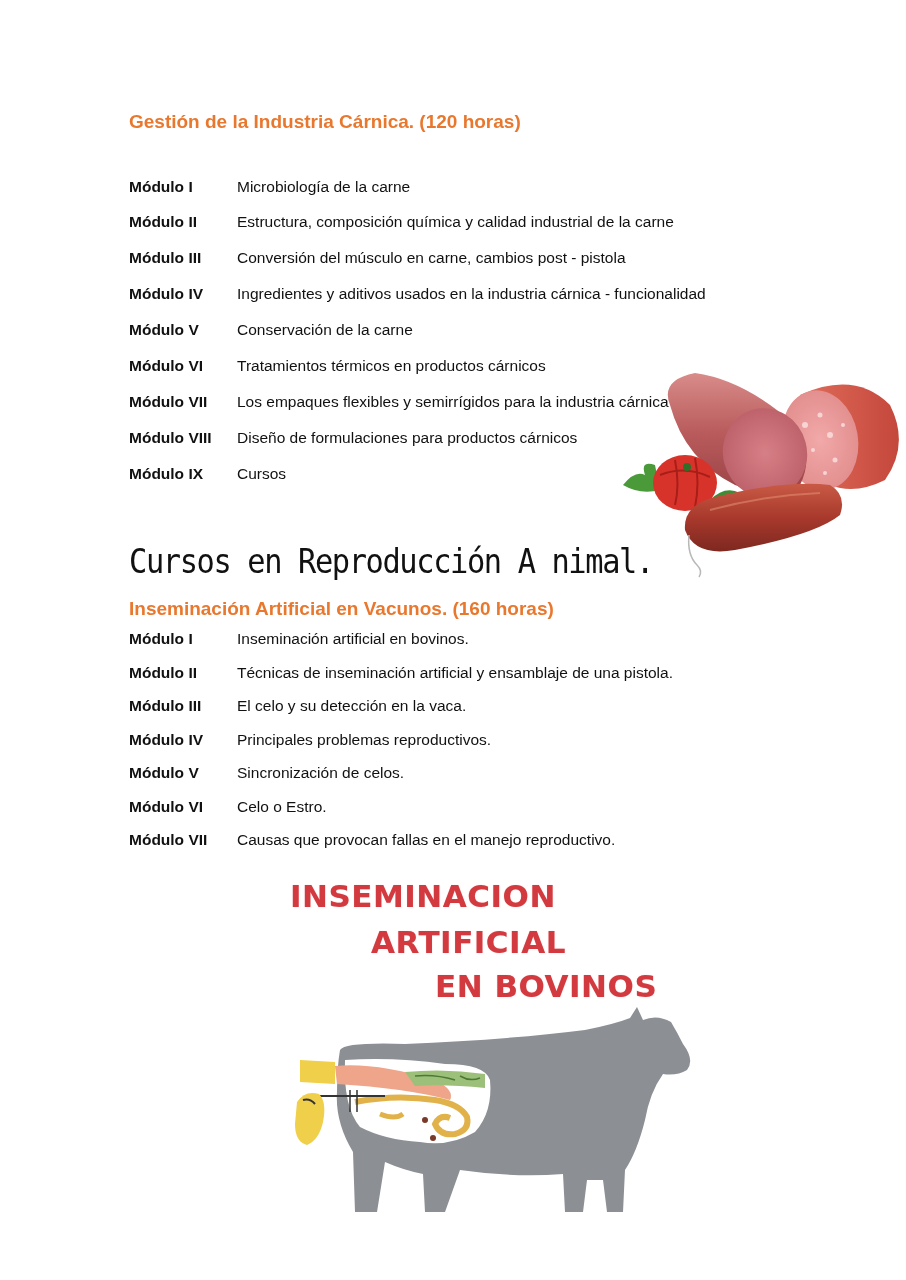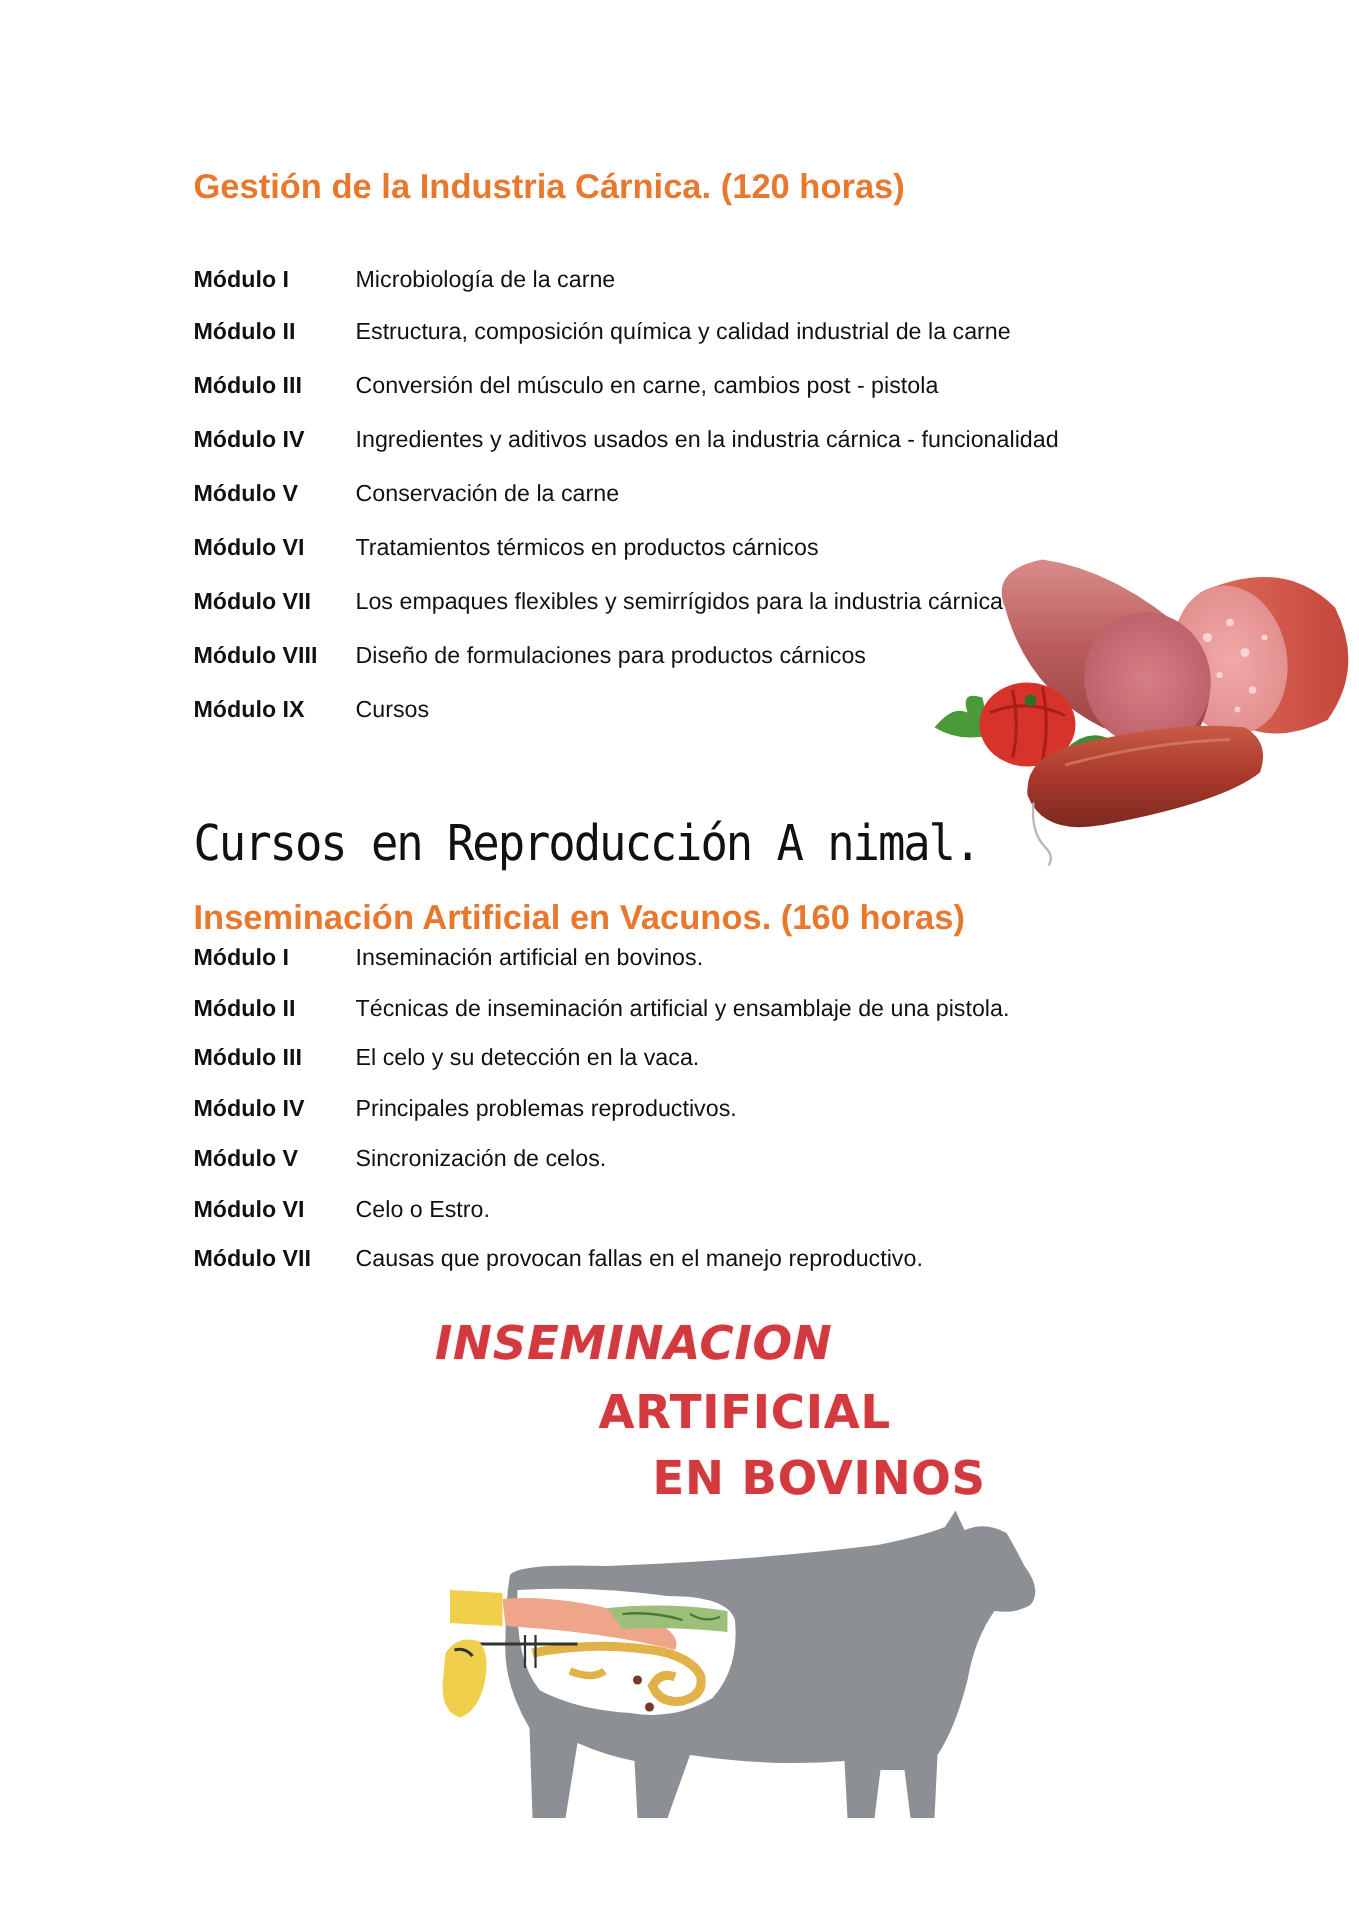--- a/index.html
+++ b/index.html
@@ -1,19 +1,19 @@
 <!DOCTYPE html>
 <html><head>
 <meta charset="utf-8">
 <style>
   html, body { margin:0; padding:0; background:#ffffff; }
   body { width:906px; height:1280px; position:relative; overflow:hidden;
          font-family:"Liberation Sans", "DejaVu Sans", sans-serif; color:#111; }
   .abs { position:absolute; }
-  .h-orange { color:#e9782f; font-weight:bold; font-size:23px; letter-spacing:0px; white-space:nowrap; }
+  .h-orange { color:#e9782f; font-weight:bold; font-size:19px; letter-spacing:0px; white-space:nowrap; }
   .row { position:absolute; left:129px; font-size:15.5px; white-space:nowrap; }
   .row .lbl { position:absolute; left:0; top:0; font-weight:bold;text-align:center; }
   .row .txt { position:absolute; left:108px; top:0;text-align:center; }
   .big-title { font-family:"DejaVu Sans Mono", "Liberation Mono", monospace; font-size:33px;
                color:#111; white-space:nowrap; letter-spacing:-1.5px; transform:scaleX(0.92); transform-origin:left top; }
   .ai-title { font-family:"DejaVu Sans", sans-serif; font-weight:bold; color:#d23a3f;
               font-size:31px; line-height:44px; white-space:nowrap; letter-spacing:0.5px;
               text-shadow:0 0 1px #f2b3b5; }
 </style>
 </head>
@@ -146,22 +146,22 @@
     <span class="lbl">Módulo VI</span>
     <span class="txt">Celo o Estro.</span>
   </div>
   <div class="row" style="top:831px;">
     <span class="lbl">Módulo VII</span>
     <span class="txt">Causas que provocan fallas en el manejo reproductivo.</span>
   </div>
 </div>
 
 <div class="abs" style="left:285px; top:872px; width:420px; height:345px;">
-  <div class="abs ai-title" style="left:5px; top:2px;font-style:italic;">INSEMINACION</div>
-  <div class="abs ai-title" style="left:86px; top:48px;margin-left:28px;">ARTIFICIAL</div>
+  <div class="abs ai-title" style="left:5px; top:2px;">INSEMINACION</div>
+  <div class="abs ai-title" style="left:86px; top:48px;">ARTIFICIAL</div>
   <div class="abs ai-title" style="left:150px; top:92px;">EN BOVINOS</div>
   <svg class="abs" style="left:0; top:130px;" width="420" height="215" viewBox="0 0 420 215">
 
     <path d="M55 48 Q60 40 120 42 Q220 38 300 28 Q330 22 345 16 L352 5 L358 18 Q372 12 386 20 Q392 30 398 42 Q410 58 402 68 Q392 74 378 72 Q365 90 360 118 Q352 150 340 168 L338 210 L322 210 L318 178 L302 178 L298 210 L280 210 L278 172 Q230 176 175 168 L160 210 L140 210 L138 172 Q118 168 100 160 L92 210 L70 210 L68 150 Q50 120 52 90 Q52 65 55 48 Z" fill="#8c8f94"></path>
 
     <path d="M60 58 Q110 55 160 62 Q200 62 205 78 Q208 110 190 130 Q165 145 135 140 Q100 138 75 125 Q58 105 60 58 Z" fill="#ffffff"></path>
 
     <path d="M50 64 Q90 60 150 78 Q170 88 165 98 Q120 86 52 82 Z" fill="#eea58a"></path>
 
     <path d="M120 70 Q160 66 200 72 L200 86 Q160 82 130 84 Z" fill="#9cbf7a"></path>

